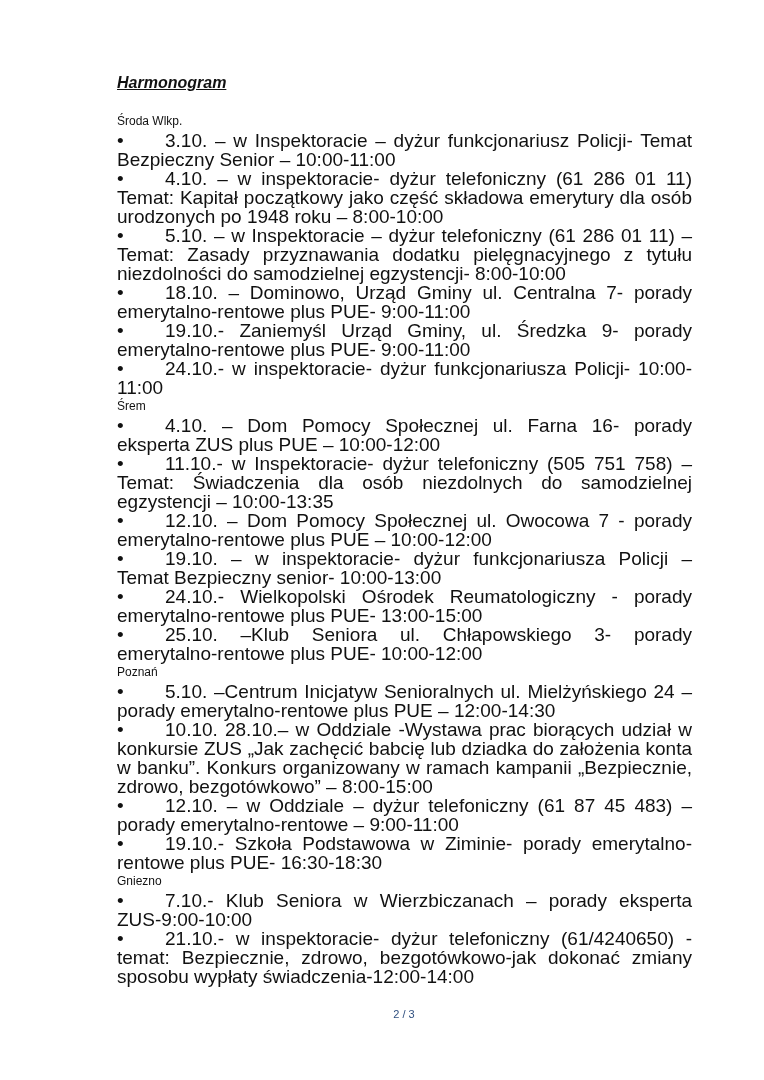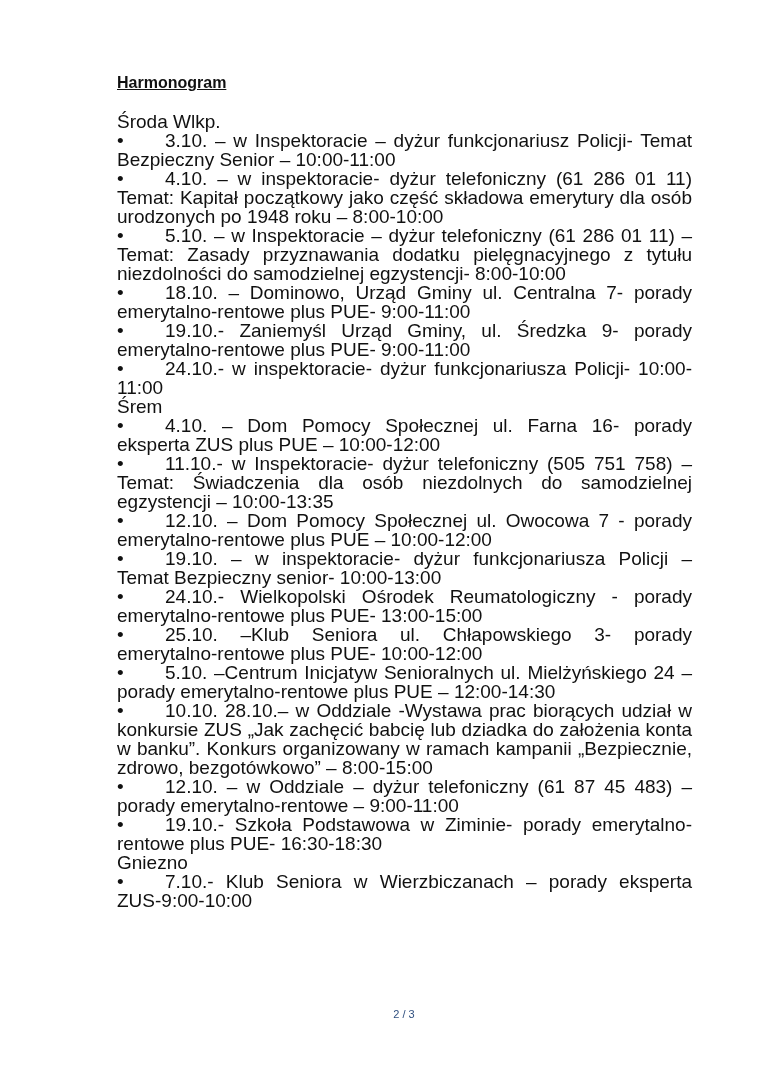--- a/index.html
+++ b/index.html
@@ -1,20 +1,20 @@
 <!DOCTYPE html>
 <html><head>
 <meta charset="utf-8">
 <style>
   html, body { margin:0; padding:0; background:#ffffff; }
   body { width:764px; height:1080px; position:relative; overflow:hidden;
          font-family:"Liberation Sans", "DejaVu Sans", sans-serif; color:#111; }
   .page { position:absolute; left:117px; top:72px; width:575px; }
-  .title { font-size:16px; font-weight:bold; text-decoration:underline; margin:0 0 18px 0; line-height:22px; }
-  .section { font-size:19px; line-height:19px; }
+  .title { font-size:16px; font-weight:bold; text-decoration:underline; margin:0 0 18px 0; line-height:22px;font-style:italic; }
+  .section { font-size:12px; line-height:19px; }
   .item { font-size:19px; line-height:19px; text-align:justify; text-align-last:left; }
   .bullet { display:inline-block; width:48px; }
   .page-num { position:absolute; left:0; width:764px; top:1008px; text-align:center;
               font-size:11px; color:#2f4f7f;padding-left:22px; }
 </style>
 </head>
 <body>
 
 <div class="page">
   <div class="title">Harmonogram</div>
@@ -26,22 +26,24 @@
       <div class="item"><span class="bullet">•</span><span>18.10. – Dominowo, Urząd Gminy ul. Centralna 7- porady emerytalno-rentowe plus PUE- 9:00-11:00</span></div>
       <div class="item"><span class="bullet">•</span><span>19.10.- Zaniemyśl Urząd Gminy, ul. Średzka 9- porady emerytalno-rentowe plus PUE- 9:00-11:00</span></div>
       <div class="item"><span class="bullet">•</span><span>24.10.- w inspektoracie- dyżur funkcjonariusza Policji- 10:00-11:00</span></div>
       <div class="section">Śrem</div>
       <div class="item"><span class="bullet">•</span><span>4.10. – Dom Pomocy Społecznej ul. Farna 16- porady eksperta ZUS plus PUE – 10:00-12:00</span></div>
       <div class="item"><span class="bullet">•</span><span>11.10.- w Inspektoracie- dyżur telefoniczny (505 751 758) – Temat: Świadczenia dla osób niezdolnych do samodzielnej egzystencji – 10:00-13:35</span></div>
       <div class="item"><span class="bullet">•</span><span>12.10. – Dom Pomocy Społecznej ul. Owocowa 7 - porady emerytalno-rentowe plus PUE – 10:00-12:00</span></div>
       <div class="item"><span class="bullet">•</span><span>19.10. – w inspektoracie- dyżur funkcjonariusza Policji – Temat Bezpieczny senior- 10:00-13:00</span></div>
       <div class="item"><span class="bullet">•</span><span>24.10.- Wielkopolski Ośrodek Reumatologiczny - porady emerytalno-rentowe plus PUE- 13:00-15:00</span></div>
       <div class="item"><span class="bullet">•</span><span>25.10. –Klub Seniora ul. Chłapowskiego 3- porady emerytalno-rentowe plus PUE- 10:00-12:00</span></div>
+      <div class="section">Poznań</div>
       <div class="item"><span class="bullet">•</span><span>5.10. –Centrum Inicjatyw Senioralnych ul. Mielżyńskiego 24 – porady emerytalno-rentowe plus PUE – 12:00-14:30</span></div>
       <div class="item"><span class="bullet">•</span><span>10.10. 28.10.– w Oddziale -Wystawa prac biorących udział w konkursie ZUS „Jak zachęcić babcię lub dziadka do założenia konta w banku”. Konkurs organizowany w ramach kampanii „Bezpiecznie, zdrowo, bezgotówkowo” – 8:00-15:00</span></div>
       <div class="item"><span class="bullet">•</span><span>12.10. – w Oddziale – dyżur telefoniczny (61 87 45 483) –porady emerytalno-rentowe – 9:00-11:00</span></div>
       <div class="item"><span class="bullet">•</span><span>19.10.- Szkoła Podstawowa w Ziminie- porady emerytalno-rentowe plus PUE- 16:30-18:30</span></div>
       <div class="section">Gniezno</div>
       <div class="item"><span class="bullet">•</span><span>7.10.- Klub Seniora w Wierzbiczanach – porady eksperta ZUS-9:00-10:00</span></div>
+      <div class="item"><span class="bullet">•</span><span>21.10.- w inspektoracie- dyżur telefoniczny (61/4240650) - temat: Bezpiecznie, zdrowo, bezgotówkowo-jak dokonać zmiany sposobu wypłaty świadczenia-12:00-14:00</span></div>
     </div>
 </div>
 
 <div class="page-num">2 / 3</div>
 
 </body></html>

